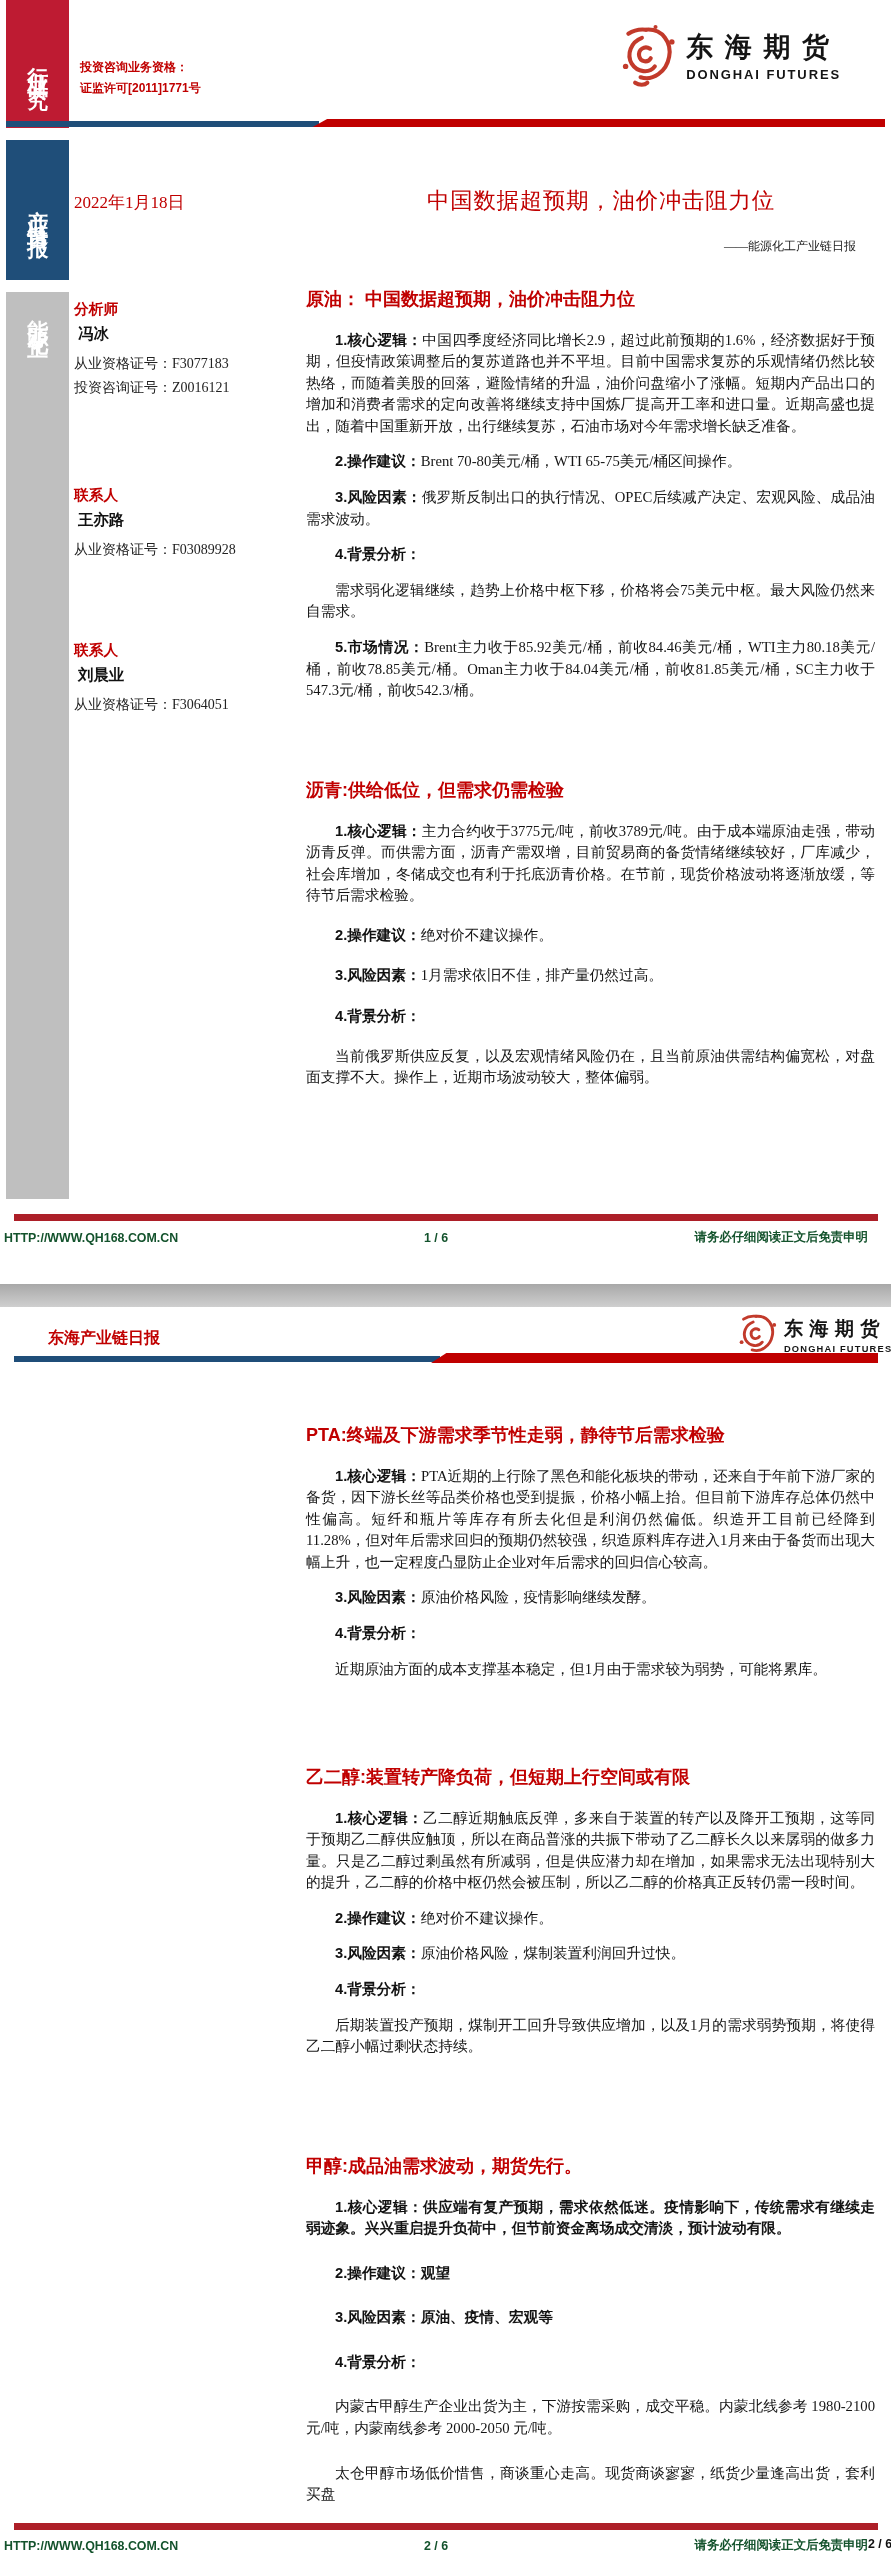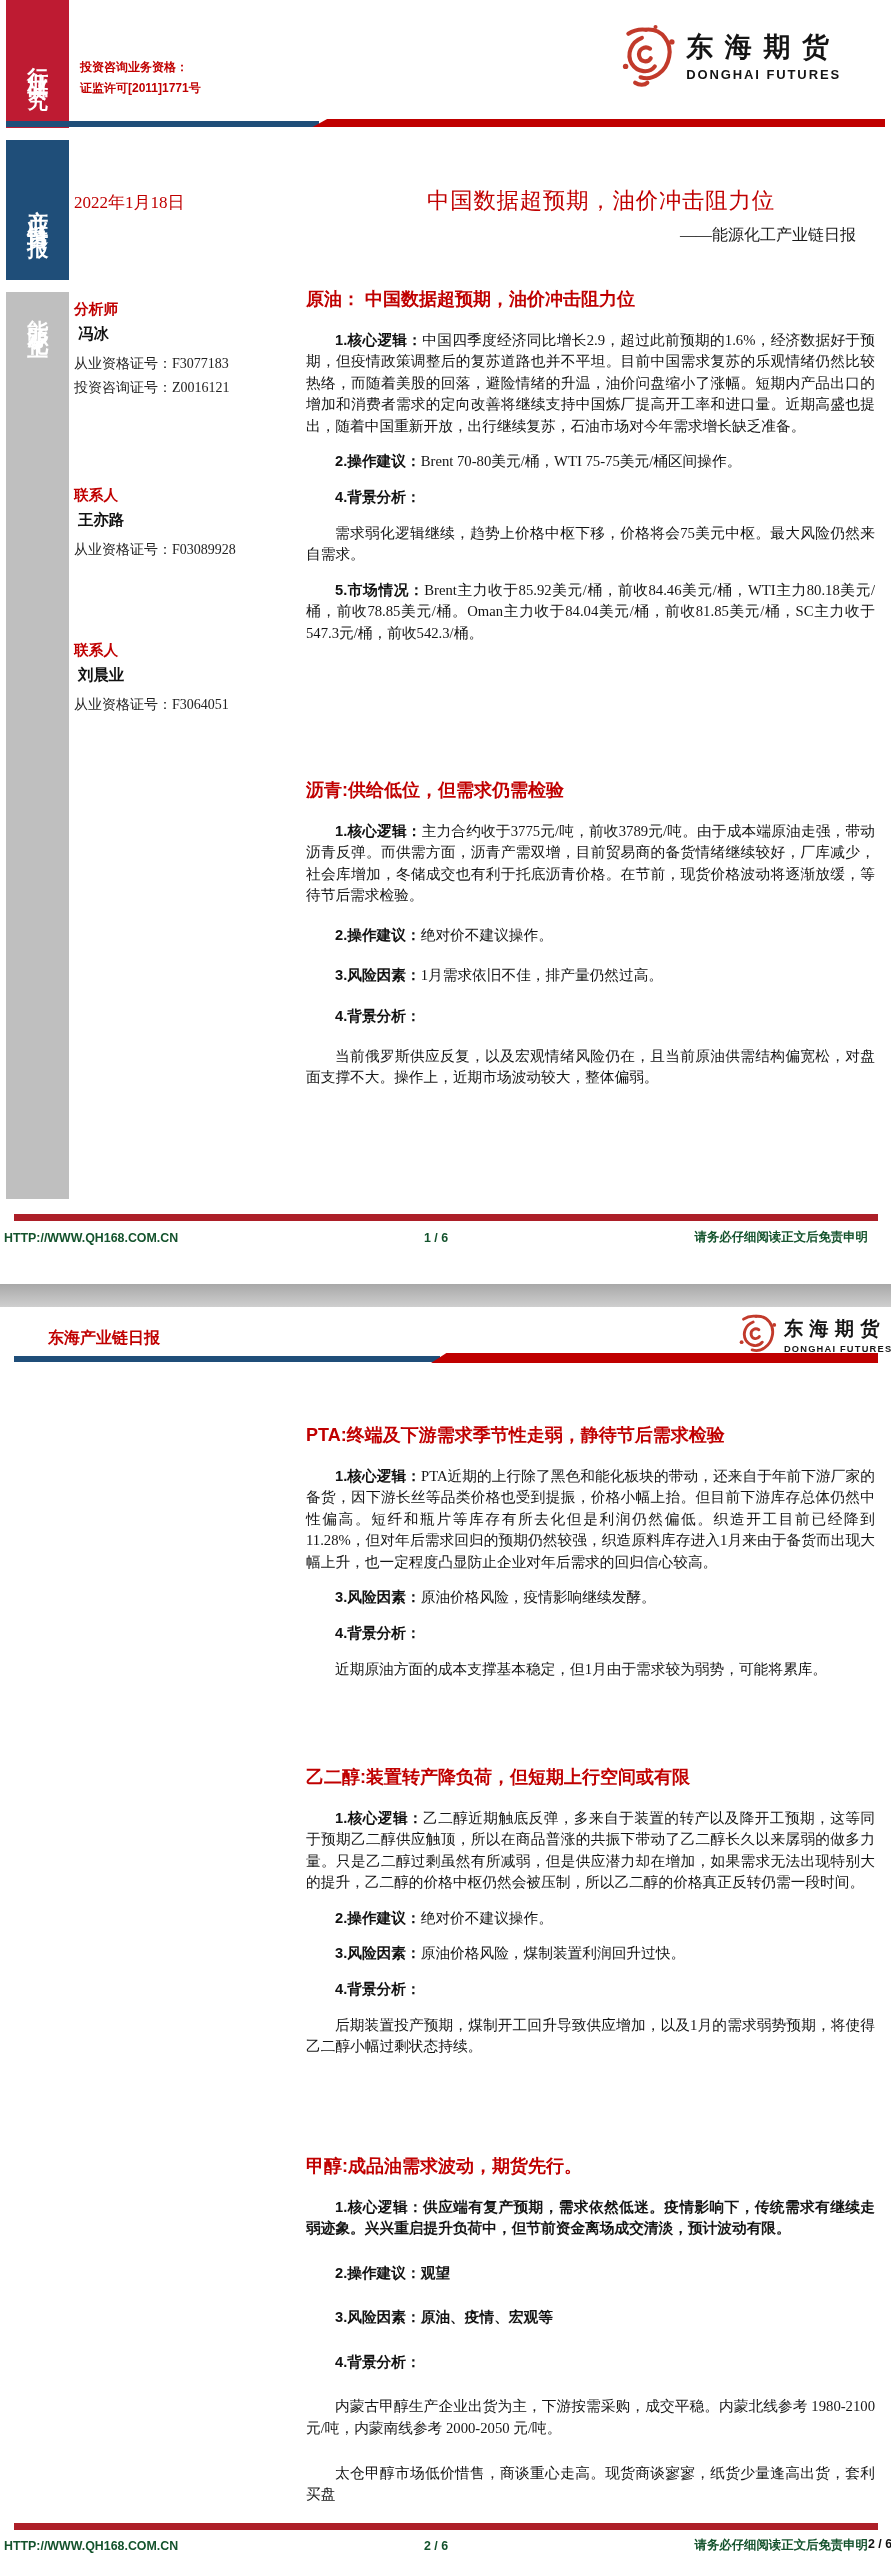--- a/index.html
+++ b/index.html
@@ -31,21 +31,21 @@
   .logo-sm .len { font-size:9.3px; letter-spacing:1.2px; margin-top:1.5px; }
 
   .hbar { position:absolute; }
   .hbar .seg-blue { position:absolute; background:#1F4E79; }
   .hbar .seg-red  { position:absolute; background:#C00000; clip-path:polygon(15.4px 0,100% 0,100% 100%,0 100%); }
 
   .date { position:absolute; left:74px; top:191px; color:#C00000; font-size:17px;
           font-family:"Liberation Serif",serif; }
   .doc-title { position:absolute; left:427px; top:185px; color:#C00000; font-weight:normal;
                font-size:22.4px; letter-spacing:0.8px; white-space:nowrap; }
-  .doc-subtitle { position:absolute; right:36px; top:225px; color:#1a1a1a; font-size:16px;
+  .doc-subtitle { position:absolute; right:36px; top:238px; color:#1a1a1a; font-size:12px;
                   font-family:"Liberation Serif",serif; white-space:nowrap; }
   .p2-header { position:absolute; left:48px; top:1328px; color:#C00000; font-weight:bold; font-size:16px; }
 
   
   .person { position:absolute; left:74px; width:224px; }
   .person .role { color:#C00000; font-weight:bold; font-size:14.7px; margin:0 0 5.4px; }
   .person .name { color:#111; font-weight:bold; font-size:15.4px; margin:0 4px 7px; }
   .person .cert { color:#222; font-size:14px; line-height:24px; font-family:"Liberation Serif",serif; }
 
   
@@ -136,21 +136,22 @@
 
   <div class="person" style="top:641px;">
     <div class="role">联系人</div>
     <div class="name">刘晨业</div>
     <div class="cert">从业资格证号：F3064051</div>
   </div>
 
   <div class="sec" style="top:287px;">
     <h2 class="sec-head">原油： 中国数据超预期，油价冲击阻力位</h2>
     <p class="bp"><b class="lbl">1.核心逻辑：</b><span>中国四季度经济同比增长2.9，超过此前预期的1.6%，经济数据好于预期，但疫情政策调整后的复苏道路也并不平坦。目前中国需求复苏的乐观情绪仍然比较热络，而随着美股的回落，避险情绪的升温，油价问盘缩小了涨幅。短期内产品出口的增加和消费者需求的定向改善将继续支持中国炼厂提高开工率和进口量。近期高盛也提出，随着中国重新开放，出行继续复苏，石油市场对今年需求增长缺乏准备。</span></p>
-    <p class="bp"><b class="lbl">2.操作建议：</b><span>Brent 70-80美元/桶，WTI 75-75美元/桶区间操作。</span></p>
+    <p class="bp"><b class="lbl">2.操作建议：</b><span>Brent 70-80美元/桶，WTI 65-75美元/桶区间操作。</span></p>
+    <p class="bp"><b class="lbl">3.风险因素：</b><span>俄罗斯反制出口的执行情况、OPEC后续减产决定、宏观风险、成品油需求波动。</span></p>
     <p class="bp"><b class="lbl">4.背景分析：</b></p>
     <p class="bp">需求弱化逻辑继续，趋势上价格中枢下移，价格将会75美元中枢。最大风险仍然来自需求。</p>
     <p class="bp"><b class="lbl">5.市场情况：</b><span>Brent主力收于85.92美元/桶，前收84.46美元/桶，WTI主力80.18美元/桶，前收78.85美元/桶。Oman主力收于84.04美元/桶，前收81.85美元/桶，SC主力收于547.3元/桶，前收542.3/桶。</span></p>
   </div>
 
   <div class="sec sec-bitumen" style="top:778px;">
     <h2 class="sec-head">沥青:供给低位，但需求仍需检验</h2>
     <p class="bp"><b class="lbl">1.核心逻辑：</b><span>主力合约收于3775元/吨，前收3789元/吨。由于成本端原油走强，带动沥青反弹。而供需方面，沥青产需双增，目前贸易商的备货情绪继续较好，厂库减少，社会库增加，冬储成交也有利于托底沥青价格。在节前，现货价格波动将逐渐放缓，等待节后需求检验。</span></p>
     <p class="bp"><b class="lbl">2.操作建议：</b><span>绝对价不建议操作。</span></p>
     <p class="bp"><b class="lbl">3.风险因素：</b><span>1月需求依旧不佳，排产量仍然过高。</span></p>

